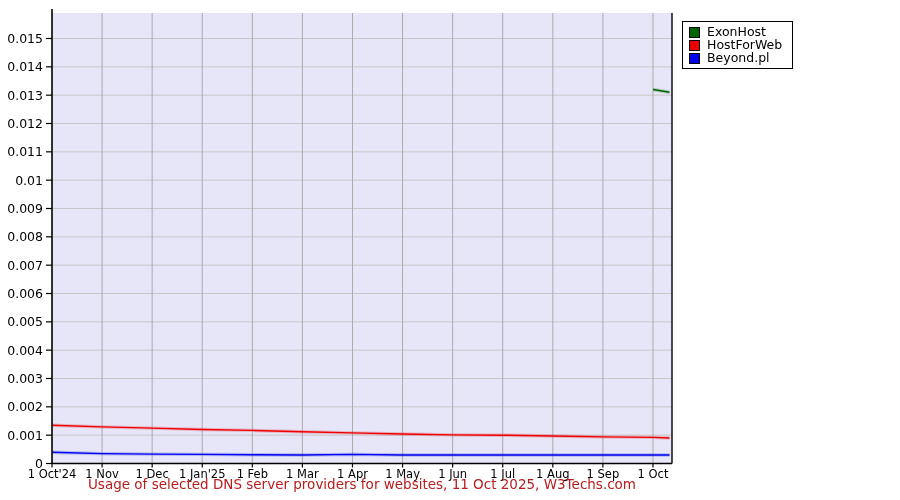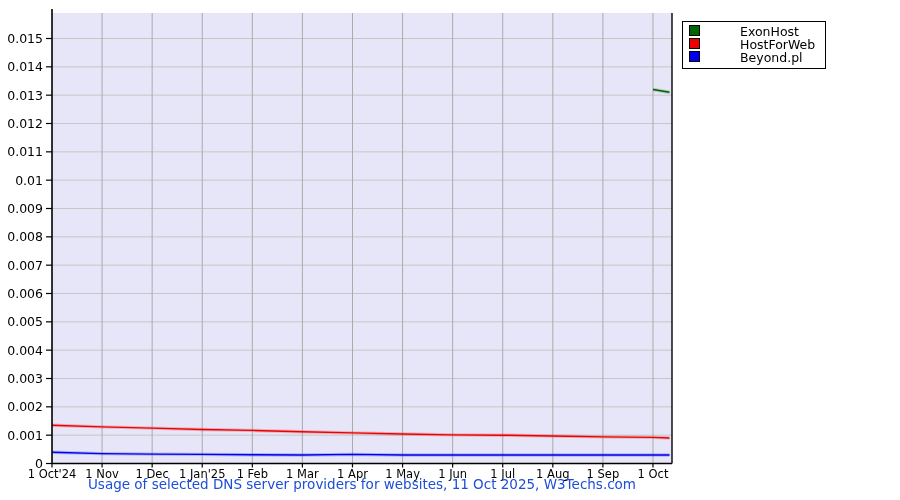--- a/index.html
+++ b/index.html
@@ -7,26 +7,26 @@
     width:900px;height:500px;background:#ffffff;position:relative;
     font-family:"DejaVu Sans","Liberation Sans",sans-serif;overflow:hidden;
   }
   svg{position:absolute;left:0;top:0;}
   svg text{fill:#000000;font-family:"DejaVu Sans","Liberation Sans",sans-serif;}
   .legend{
     position:absolute;left:682px;top:21px;background:#ffffff;
     border:1px solid #000000;padding:3px 10px 4px 6px;
     display:flex;flex-direction:column;
   }
-  .legend-item{display:flex;align-items:flex-start;height:13px;gap:33px;}
+  .legend-item{display:flex;align-items:flex-end;height:13px;}
   .swatch{width:9px;height:9px;border:1px solid #000000;margin-right:7px;flex:0 0 auto;}
   .legend-label{font-size:12.5px;line-height:13px;white-space:nowrap;}
   .chart-title{
     position:absolute;left:52px;width:620px;top:476px;text-align:center;
-    font-size:13.5px;color:#1d4ed8;white-space:nowrap;
+    font-size:13.5px;color:#b91c1c;white-space:nowrap;
   }
 </style>
 </head>
 <body>
 
 <svg width="900" height="500" viewBox="0 0 900 500">
     <rect x="52" y="13" width="620" height="450.5" fill="#e6e6f8"></rect>
     <g stroke="#c6c6c6" stroke-width="1">
       <line x1="52" x2="672" y1="38.50000000000006" y2="38.50000000000006"></line>
       <line x1="52" x2="672" y1="66.83333333333337" y2="66.83333333333337"></line>

